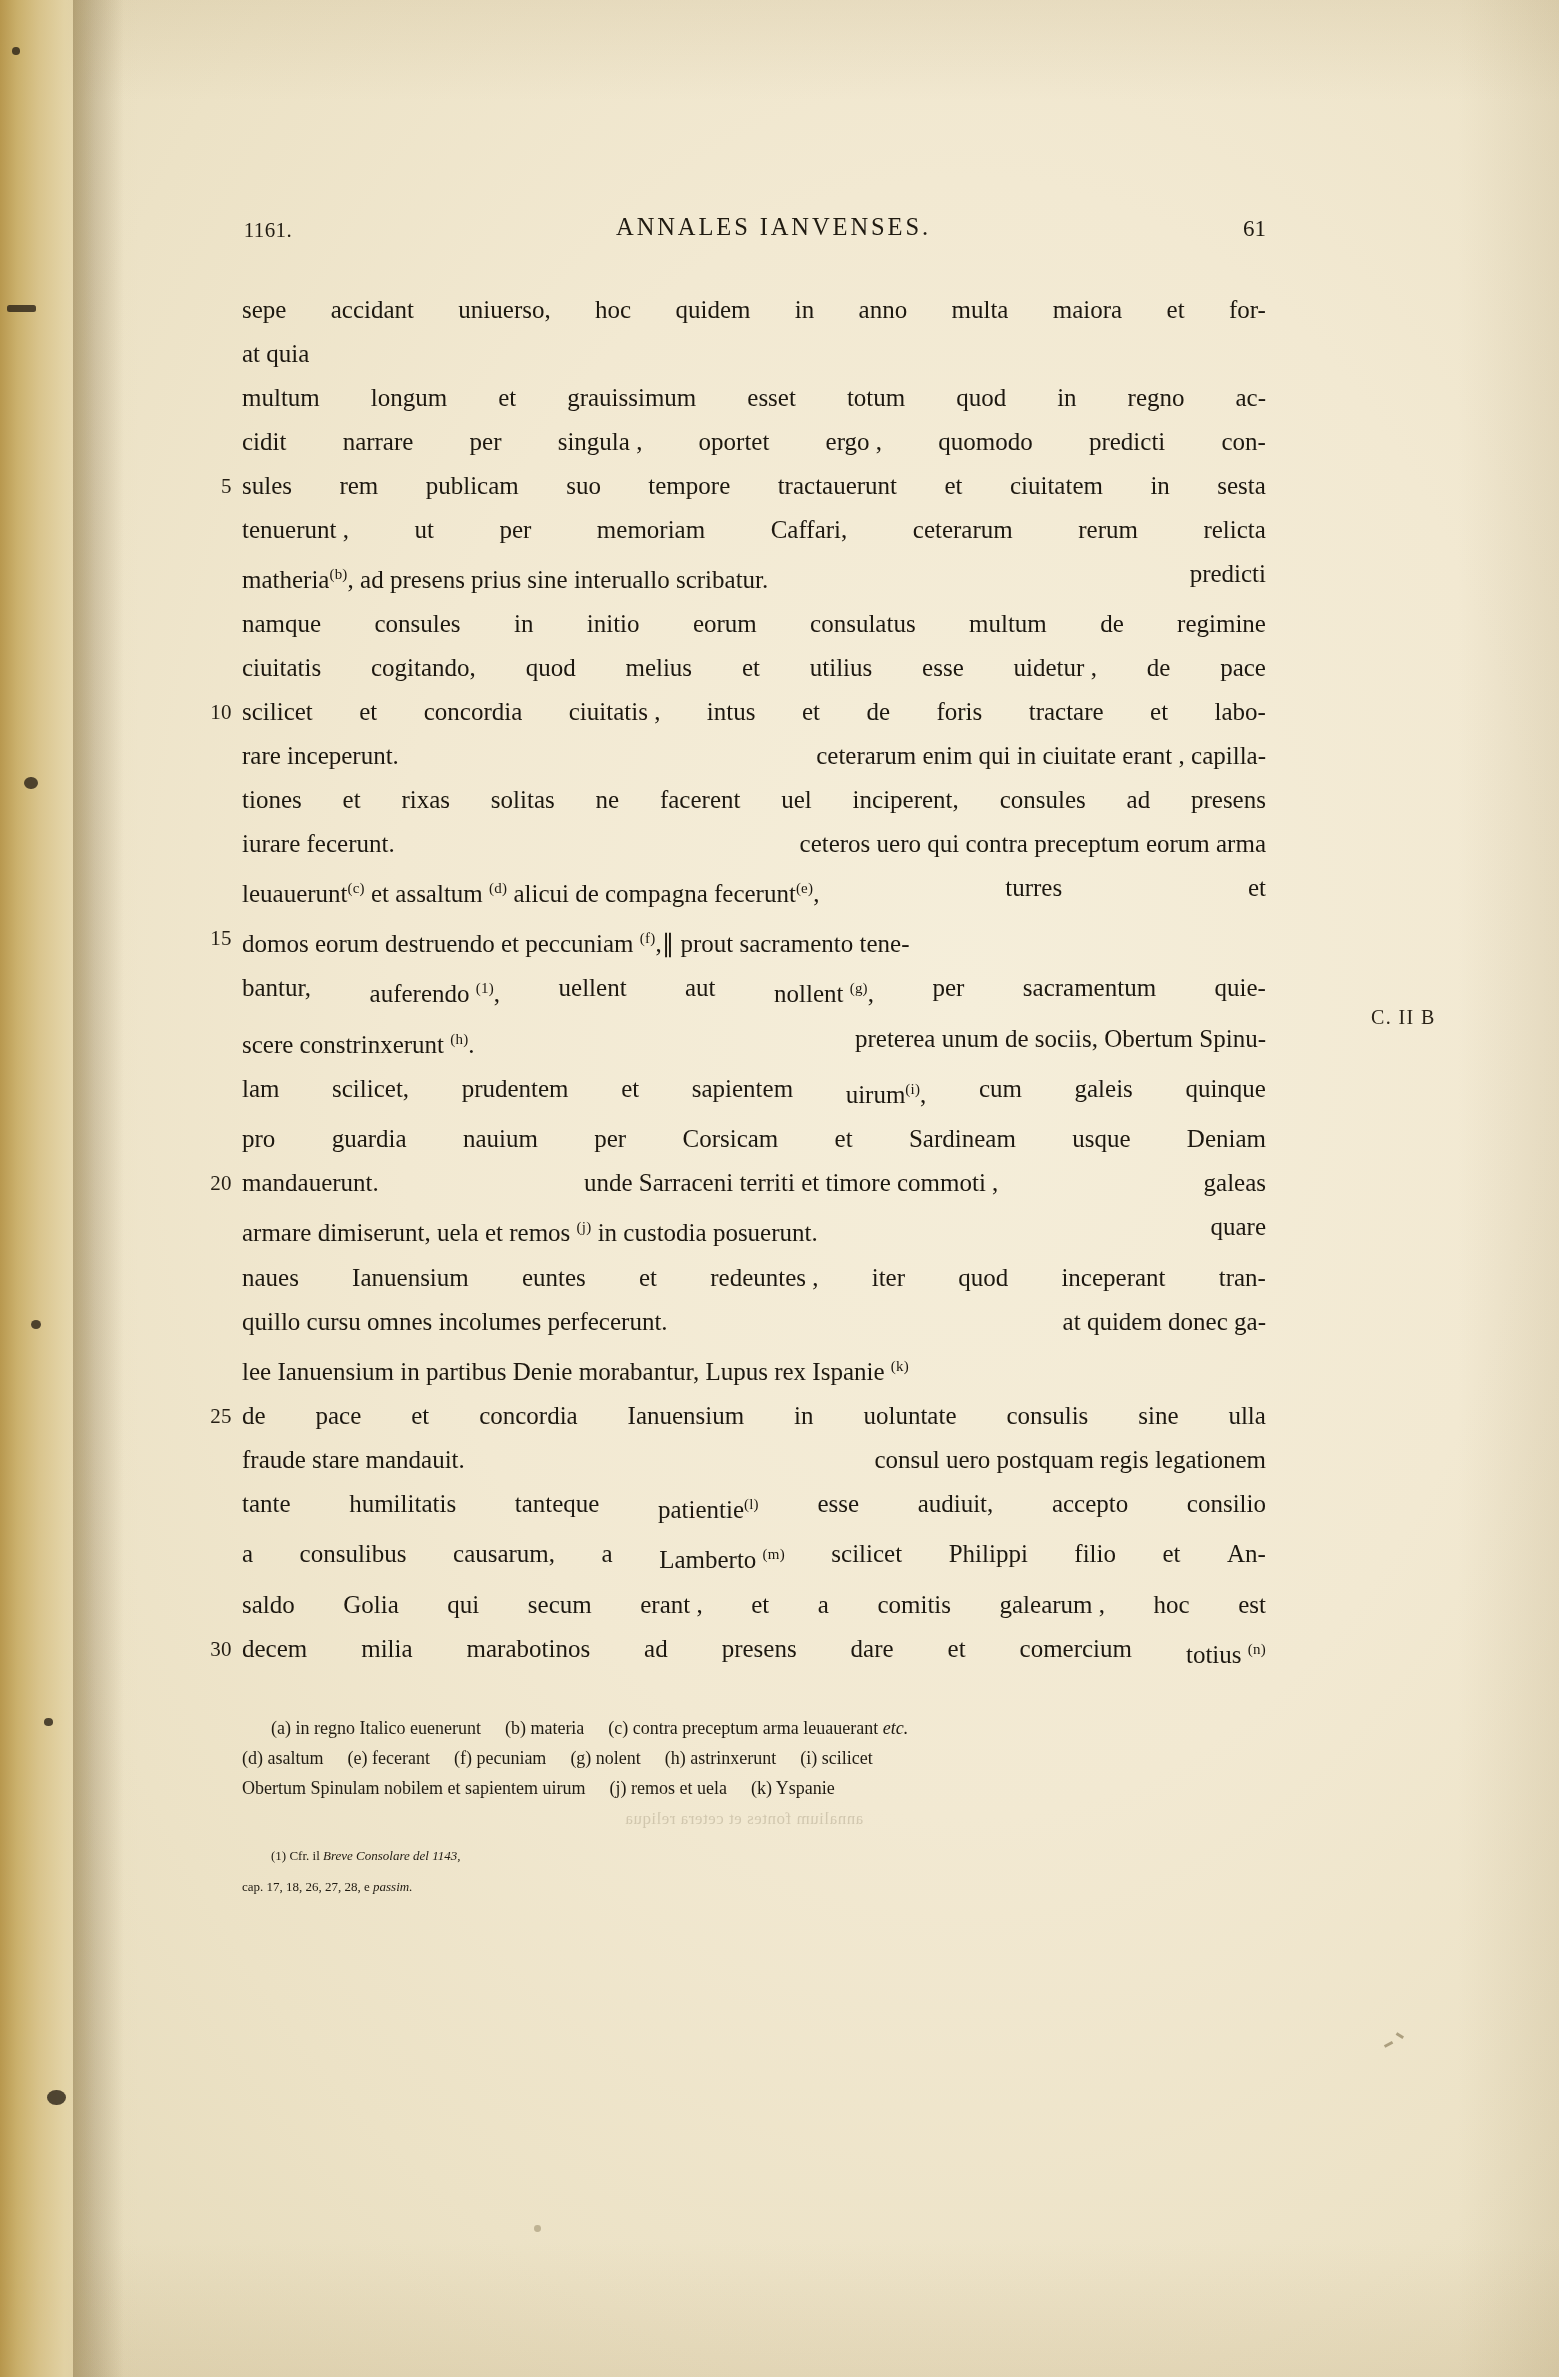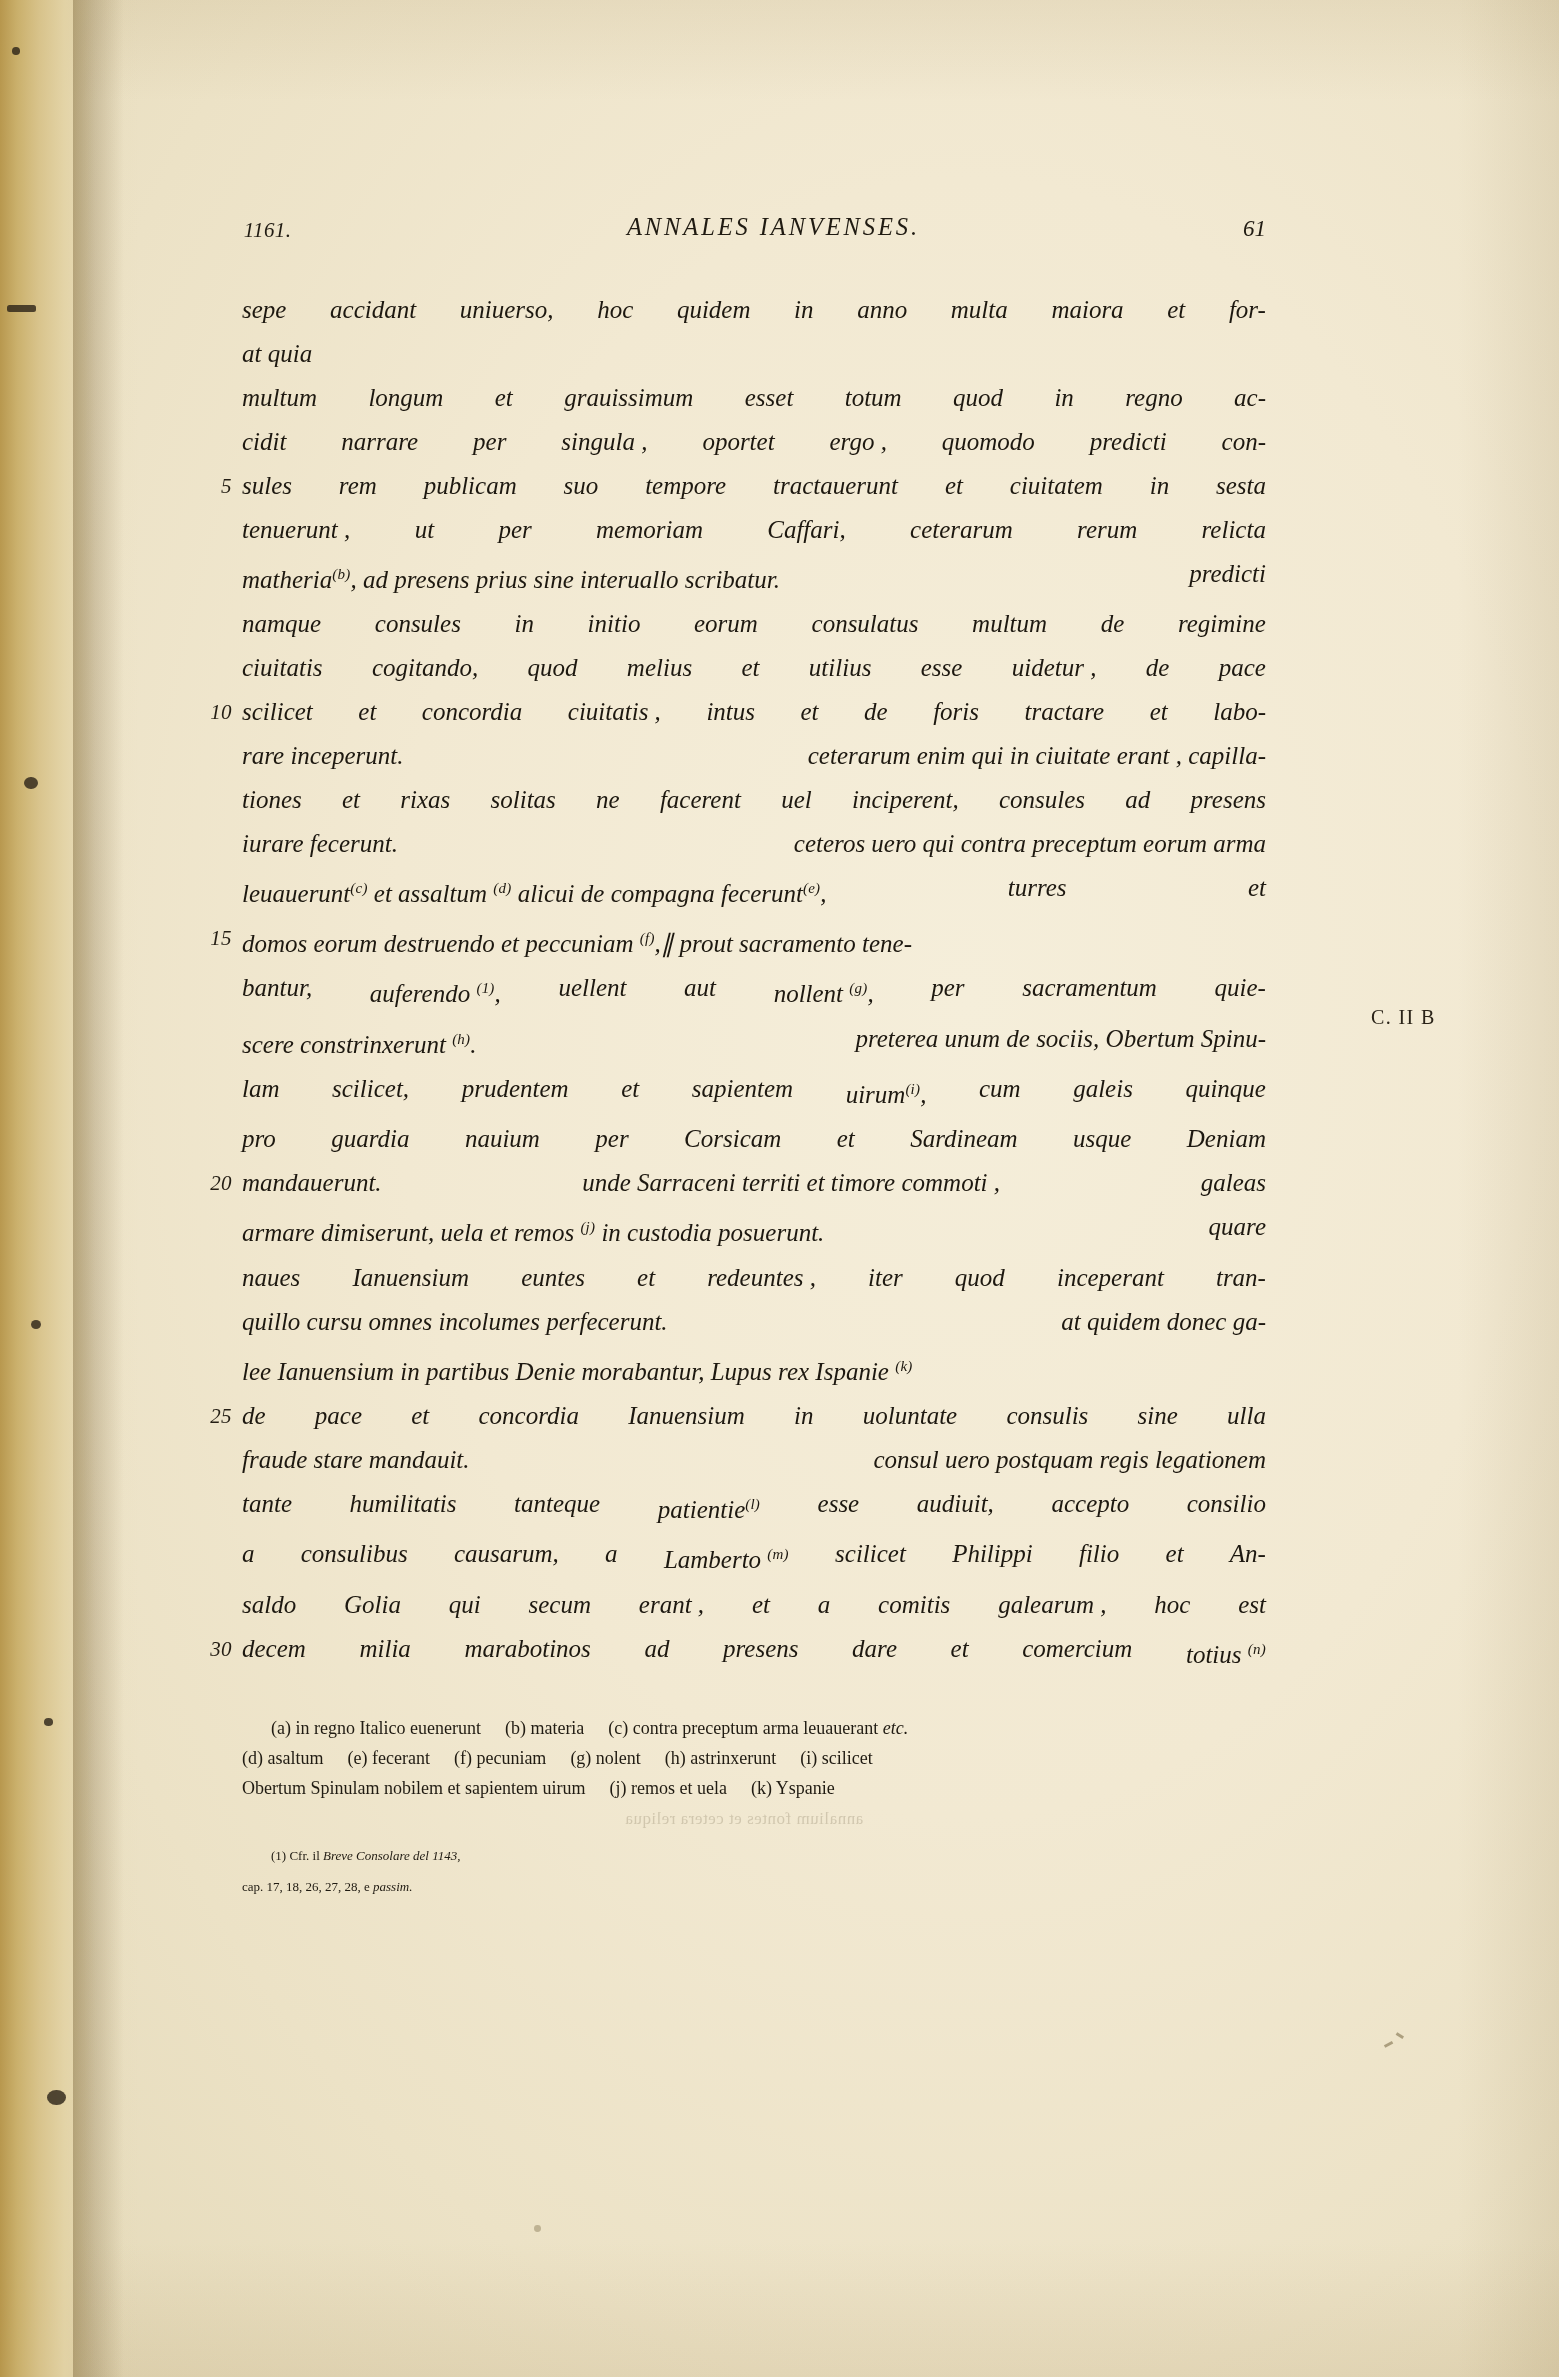--- a/index.html
+++ b/index.html
@@ -87,21 +87,20 @@
     position: absolute;
     left: 242px;
     top: 213px;
     width: 1024px;
   }
   
   #runhead {
     position: relative;
     height: 44px;
     color: #201b12;
-    font-style: italic;
   }
   #runhead .year {
     position: absolute;
     left: 1.7px;
     top: 5.1px;
     font-size: 21px;
     letter-spacing: 0.4px;
   }
   #runhead .title {
     position: absolute;
@@ -121,21 +120,20 @@
   }
   
   #maintext {
     margin-top: 30.5px;
     position: relative;
     font-size: 25px;
     line-height: 44px;
     color: #1d1810;
     text-align: justify;
     text-justify: inter-word;
-    font-style: italic;
   }
   #maintext .ln {
     display: block;
     position: relative;
     white-space: nowrap;
   }
   #maintext .just {
     display: flex;
     justify-content: space-between;
   }

